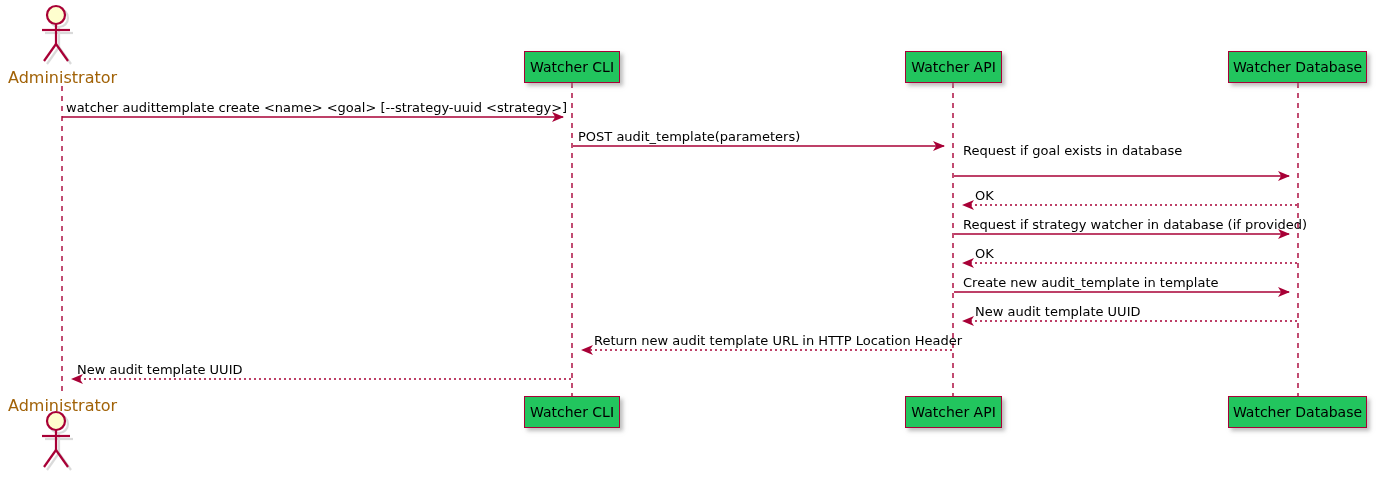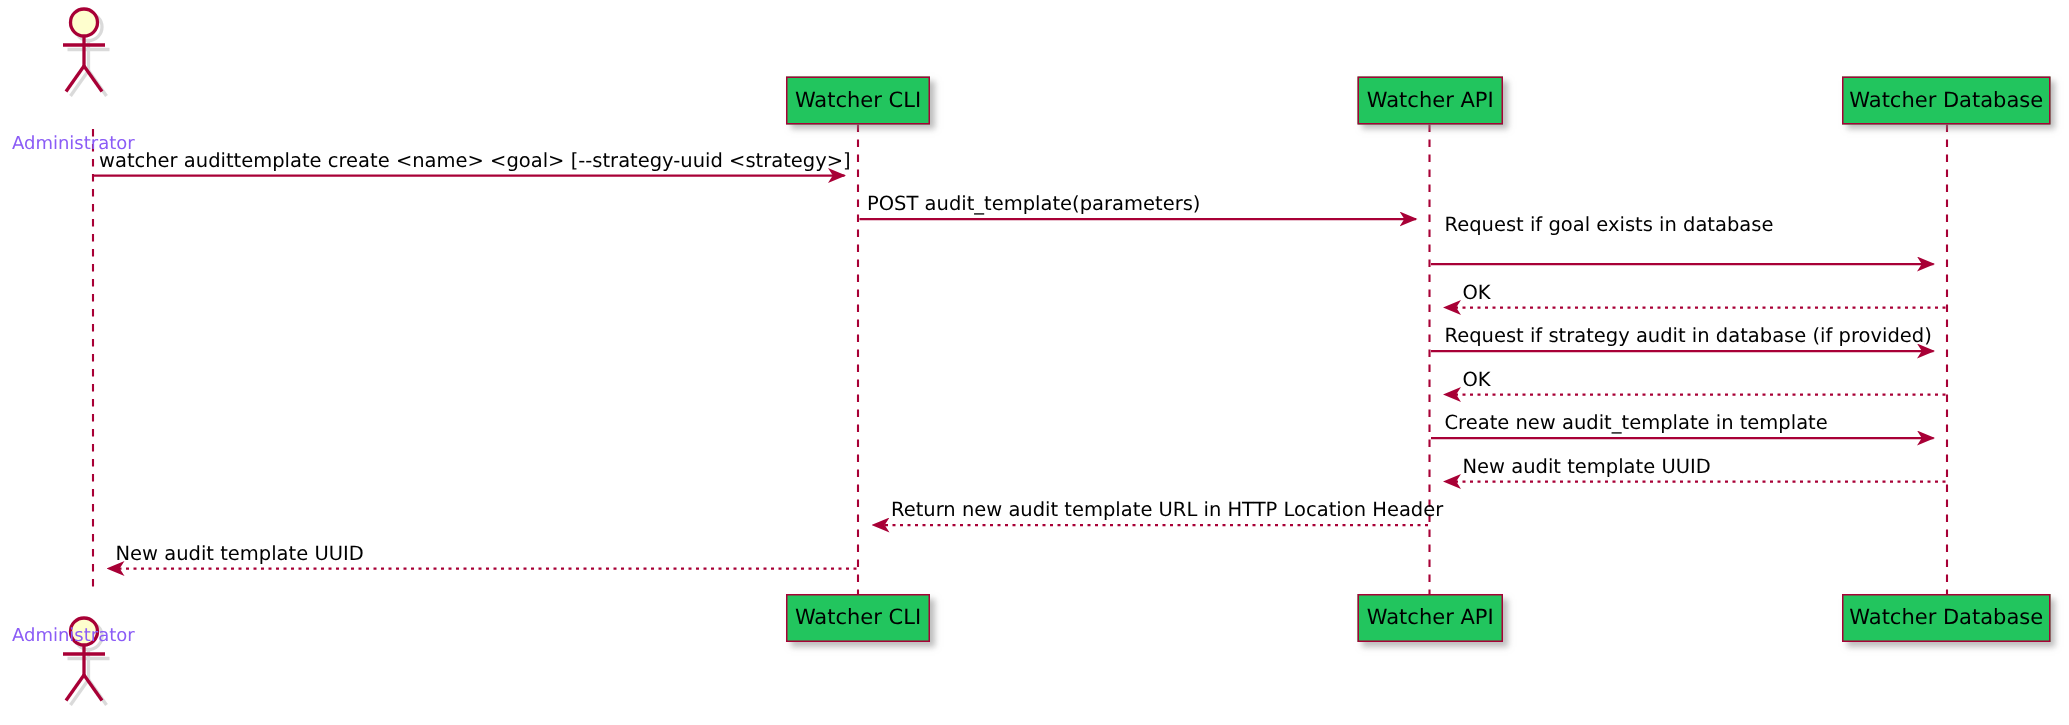--- a/index.html
+++ b/index.html
@@ -43,24 +43,23 @@
     justify-content: center;
     font-family: "DejaVu Sans", sans-serif;
     font-size: 14px;
     color: #000000;
     white-space: nowrap;
     box-shadow: 3px 3px 4px rgba(136,136,136,0.55);
   }
   .actor-label {
     position: absolute;
     font-family: "DejaVu Sans", sans-serif;
-    font-size: 12px;
-    color: #8b5cf6;
+    font-size: 16px;
+    color: #a16207;
     white-space: nowrap;
-    margin-top: 20px;
   }
 </style>
 </head>
 <body>
 
 <div id="diagram">
 
   <svg id="svg-layer" viewBox="0 0 1379 483" xmlns="http://www.w3.org/2000/svg">
     <defs>
       <marker id="arrow-right" markerWidth="12" markerHeight="10" refX="11" refY="5" orient="auto" markerUnits="userSpaceOnUse">
@@ -151,21 +150,21 @@
   </div>
 
   <div class="msg-label" style="left:578px; top:130px;">POST audit_template(parameters)</div>
 
   <div class="msg-label" style="left:66px; top:101px;">watcher audittemplate create &lt;name&gt; &lt;goal&gt; [--strategy-uuid &lt;strategy&gt;]</div>
 
   <div class="msg-label" style="left:963px; top:144px;">Request if goal exists in database</div>
 
   <div class="msg-label" style="left:975px; top:189px;">OK</div>
 
-  <div class="msg-label" style="left:963px; top:218px;">Request if strategy audit in database (if provided)</div>
+  <div class="msg-label" style="left:963px; top:218px;">Request if strategy watcher in database (if provided)</div>
 
   <div class="msg-label" style="left:975px; top:247px;">OK</div>
 
   <div class="msg-label" style="left:963px; top:276px;">Create new audit_template in template</div>
 
   <div class="msg-label" style="left:975px; top:305px;">New audit template UUID</div>
 
   <div class="msg-label" style="left:594px; top:334px;">Return new audit template URL in HTTP Location Header</div>
 
   <div class="msg-label" style="left:77px; top:363px;">New audit template UUID</div>

